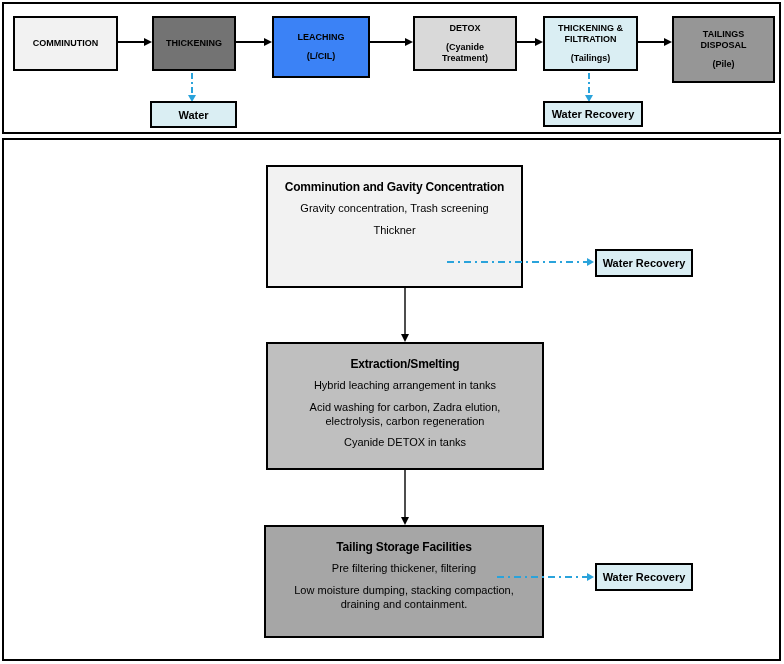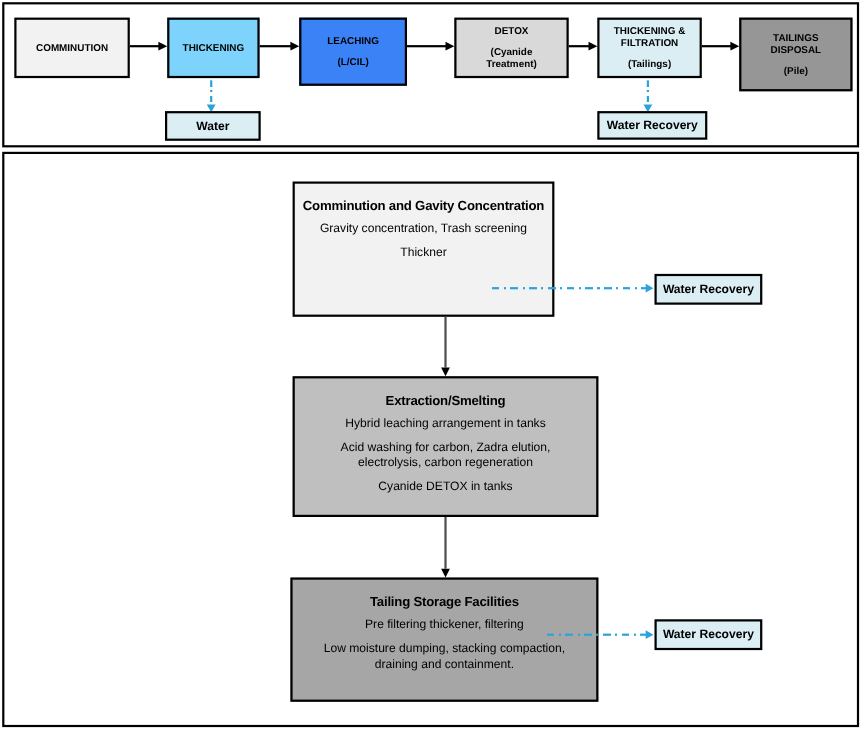--- a/index.html
+++ b/index.html
@@ -59,21 +59,21 @@
 
 <div id="canvas">
 
   <div class="frame" style="left:2px;top:2px;width:779px;height:132px;"></div>
   <div class="frame" style="left:2px;top:138px;width:779px;height:523px;"></div>
 
   <div class="tbox" style="left: 13px; top: 16px; width: 105px; height: 55px; background: rgb(242, 242, 242);">
     <span class="ttl">COMMINUTION</span>
   </div>
 
-  <div class="tbox" style="left: 152px; top: 16px; width: 84px; height: 55px; background: #7dd3fc;">
+  <div class="tbox" style="left: 152px; top: 16px; width: 84px; height: 55px; background: #737373;">
     <span class="ttl">THICKENING</span>
     <span class="sub"></span>
   </div>
 
   <div class="tbox" style="left: 272px; top: 16px; width: 98px; height: 62px; background: #3b82f6;">
     <span class="ttl">LEACHING</span>
     <span class="sub">(L/CIL)</span>
   </div>
 
   <div class="tbox" style="left: 413px; top: 16px; width: 104px; height: 55px; padding: 2px 14px; background: rgb(217, 217, 217);">
@@ -112,21 +112,21 @@
   <div class="bdash-v" style="left:588px;top:73px;height:22px;"></div>
   <div class="barrow-down" style="left:585px;top:95px;"></div>
 
   <div class="wbox" style="left: 150px; top: 101px; width: 87px; height: 27px; background: rgb(218, 238, 243);">
     <span>Water</span>
   </div>
   <div class="wbox" style="left: 543px; top: 101px; width: 100px; height: 26px; background: rgb(218, 238, 243);">
     <span>Water Recovery</span>
   </div>
 
-  <div class="sbox" style="left: 266px; top: 165px; width: 238px; height: 123px; background: rgb(242, 242, 242);">
+  <div class="sbox" style="left: 266px; top: 165px; width: 257px; height: 123px; background: rgb(242, 242, 242);">
     <div class="hd">Comminution and Gavity Concentration</div>
     <p>Gravity concentration, Trash screening</p>
     <p>Thickner</p>
   </div>
 
   <div class="sbox" style="left: 266px; top: 342px; width: 278px; height: 128px; background: rgb(191, 191, 191);">
     <div class="hd">Extraction/Smelting</div>
     <p>Hybrid leaching arrangement in tanks</p>
     <p>Acid washing for carbon, Zadra elution, electrolysis, carbon regeneration</p>
     <p>Cyanide DETOX in tanks</p>

